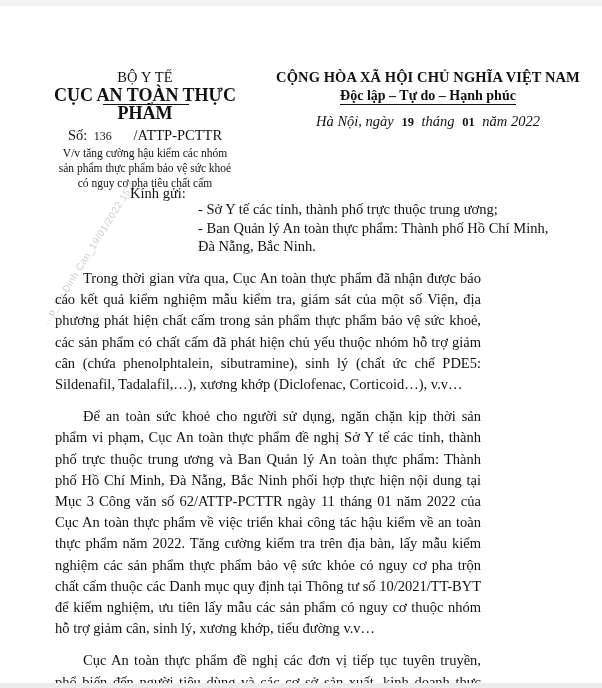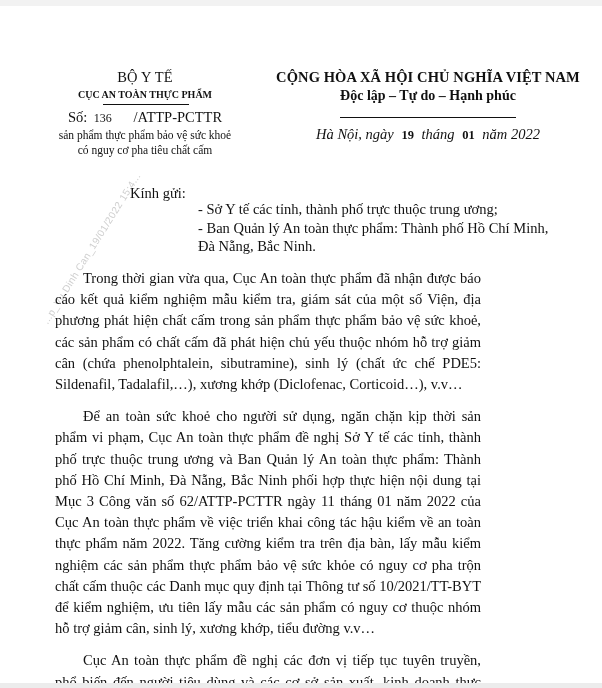--- a/index.html
+++ b/index.html
@@ -34,21 +34,21 @@
     width: 230px;
     text-align: center;
   }
   .ministry {
     font-size: 14.5px;
     line-height: 17px;
     font-weight: normal;
     letter-spacing: 0.2px;
   }
   .agency {
-    font-size: 10px;
+    font-size: 18px;
     line-height: 18px;
     font-weight: bold;
     position: relative;
     text-align: center;
   }
   .agency-underline {
     position: absolute;
     left: 73px;
     top: 18px;
     width: 86px;
@@ -81,21 +81,21 @@
     line-height: 18px;
     font-weight: bold;
     letter-spacing: 0.1px;
   }
   .motto {
     font-size: 14px;
     line-height: 17px;
     font-weight: bold;
     display: inline-block;
     border-bottom: 1px solid #111;
-    padding-bottom: 13px;
+    padding-bottom: 0px;
   }
   .date-line {
     margin-top: 8px;
     font-size: 14.5px;
     line-height: 17px;
     font-style: italic;
   }
   .date-line .num {
     font-style: normal;
     font-size: 12.5px;
@@ -171,20 +171,21 @@
   <div class="agency">
     <span>CỤC AN TOÀN THỰC PHẨM</span>
     <span class="agency-underline"></span>
   </div>
   <div class="doc-number">
     <span>Số:</span>
     <span class="num">136</span>
     <span>/ATTP-PCTTR</span>
   </div>
   <div class="subject">
+    <div>V/v tăng cường hậu kiểm các nhóm</div>
     <div>sản phẩm thực phẩm bảo vệ sức khoẻ</div>
     <div>có nguy cơ pha tiêu chất cấm</div>
   </div>
 </div>
 
 <div class="header-right">
   <div class="nation">CỘNG HÒA XÃ HỘI CHỦ NGHĨA VIỆT NAM</div>
   <div><span class="motto">Độc lập – Tự do – Hạnh phúc</span></div>
   <div class="date-line">
     <span>Hà Nội, ngày</span>

